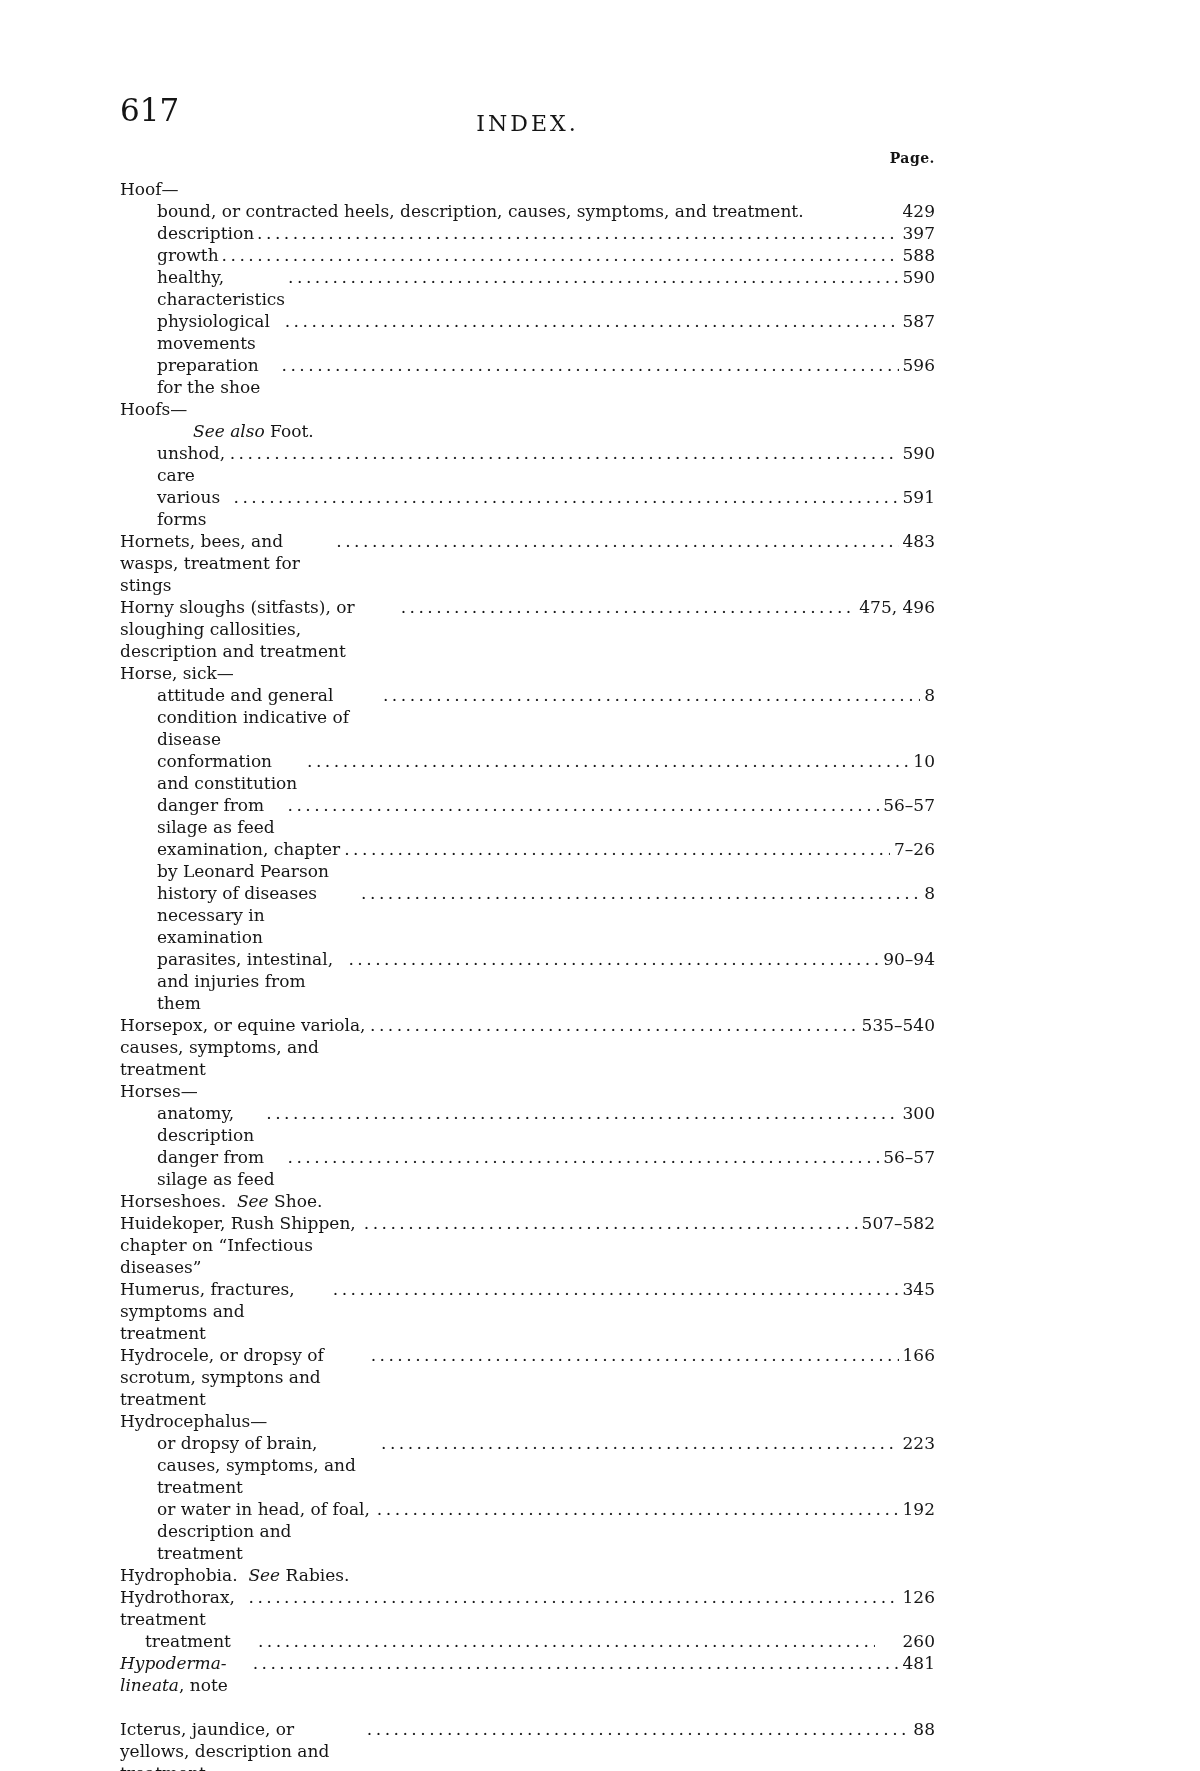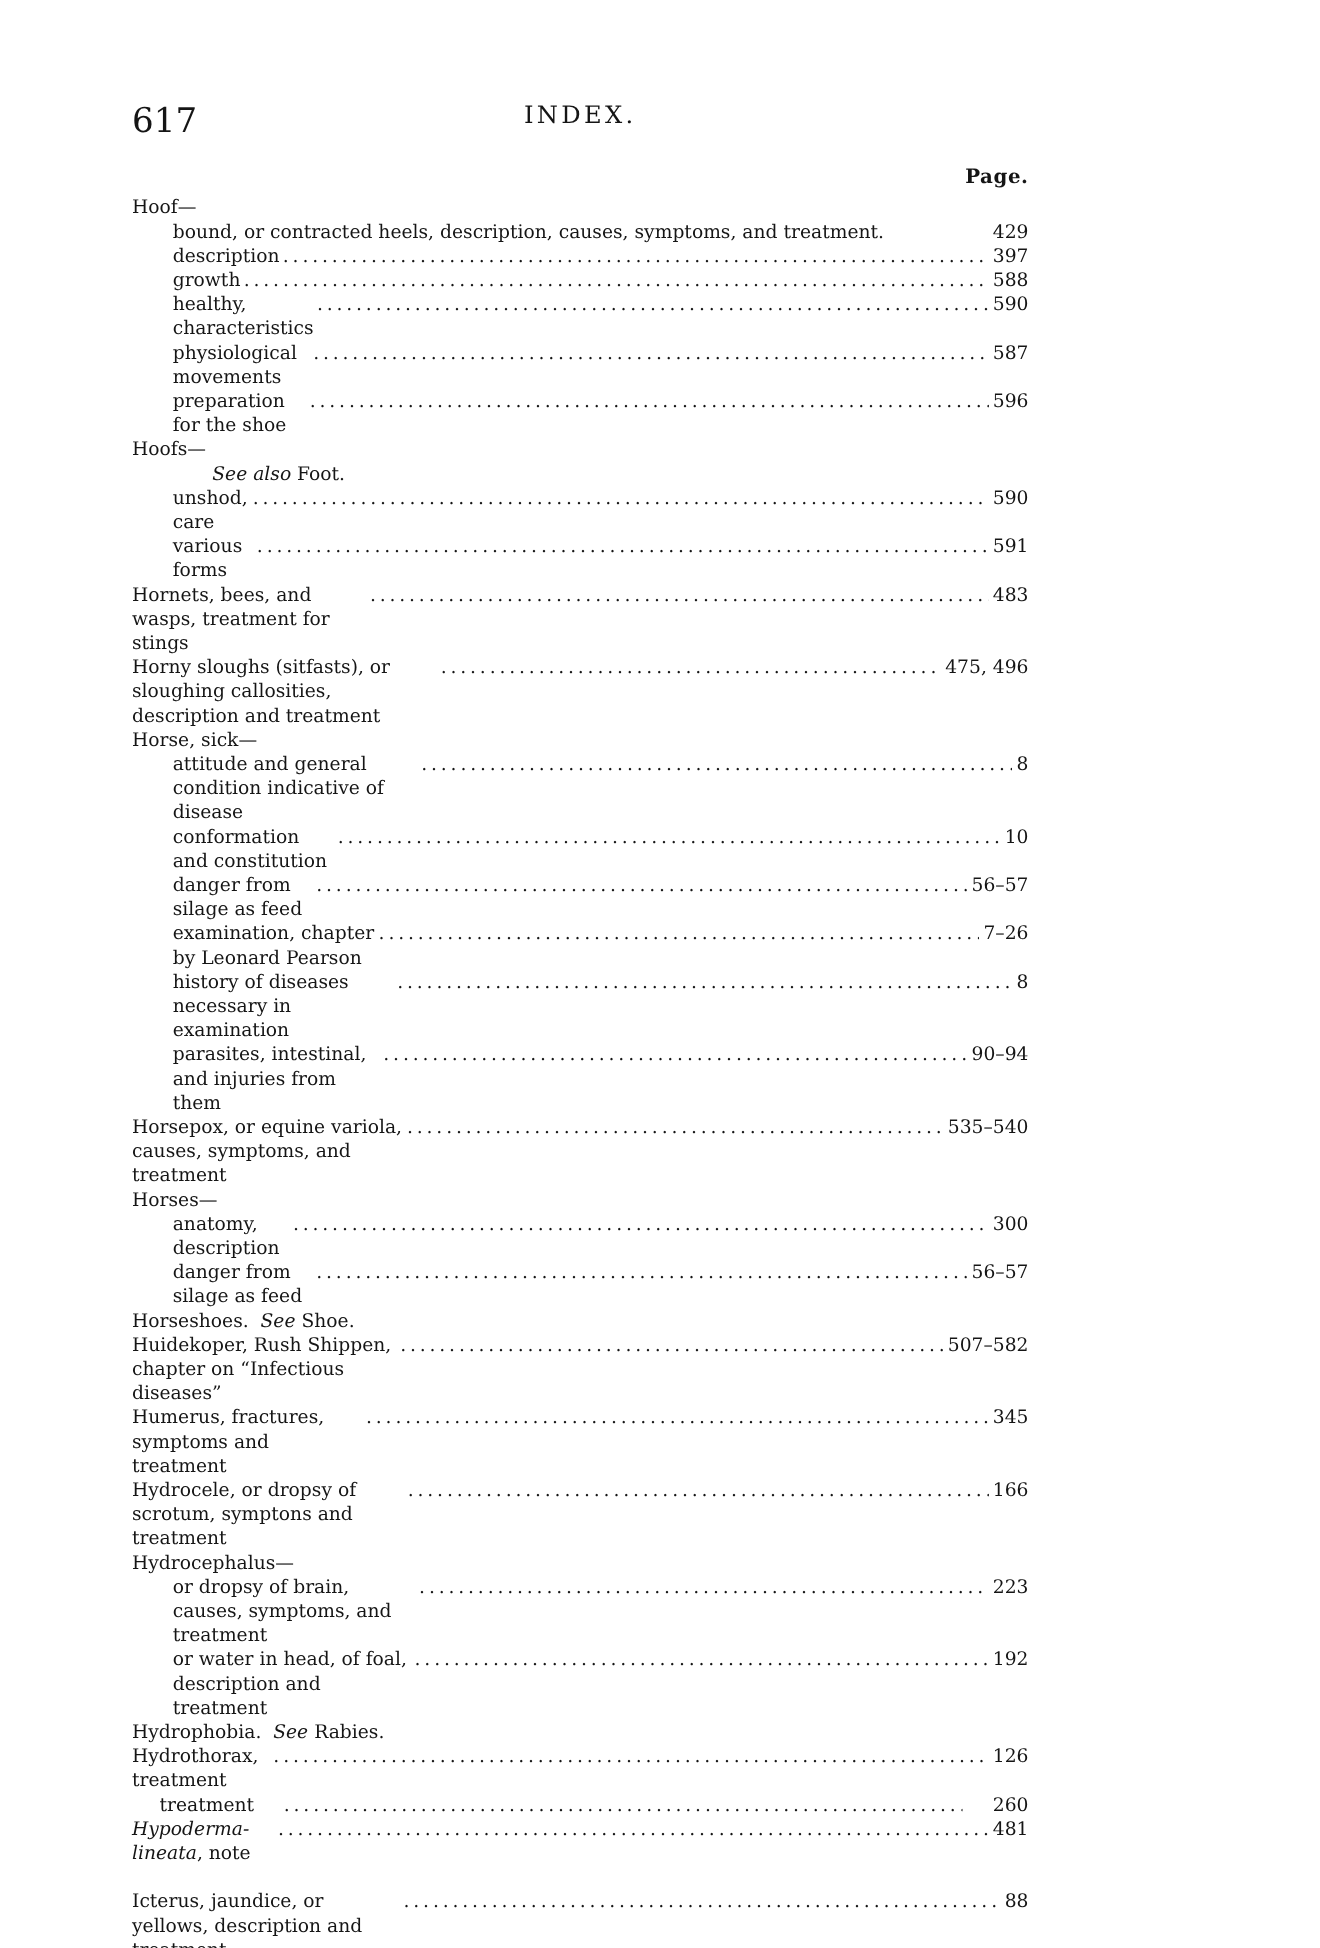--- a/index.html
+++ b/index.html
@@ -7,36 +7,36 @@
     position: relative;
     width: 1200px;
     height: 1771px;
     background: #ffffff;
     color: #151515;
     font-family: "DejaVu Serif", serif;
     overflow: hidden;
   }
   .header-title {
     position: absolute;
-    top: 93px; left: 120px; width: 815px;
+    top: 111px; left: 120px; width: 815px;
     text-align: center;
     font-size: 22px;
     letter-spacing: 3px;
   }
   .folio {
     position: absolute;
     top: 92px; left: 120px; width: 815px;
     text-align: left;
     font-size: 31px;
   }
   .page-col-label {
     position: absolute;
     top: 150px; left: 120px; width: 815px;
     text-align: right;
-    font-size: 18px;
+    font-size: 14px;
     font-weight: bold;
     letter-spacing: 0.5px;
   }
   .entries {
     position: absolute;
     top: 178px; left: 120px; width: 815px;
     font-size: 17px;
     line-height: 22px;
   }
   .row { display: flex; align-items: baseline; }

